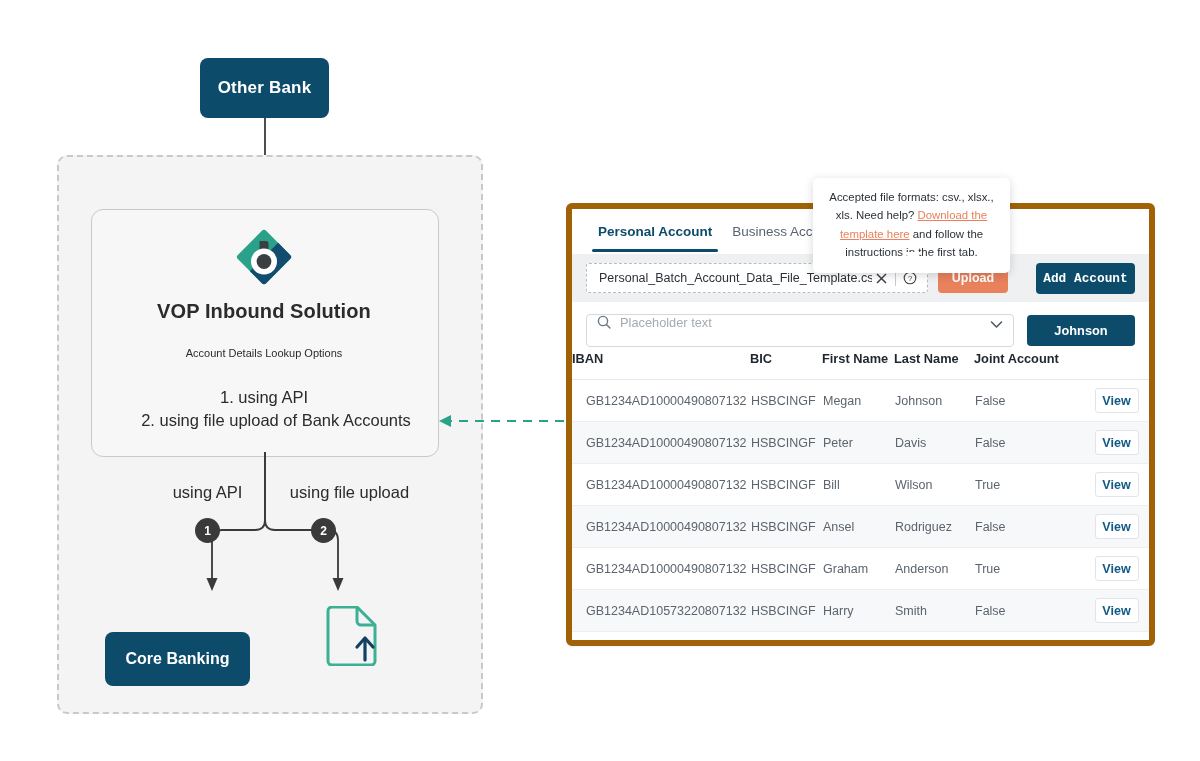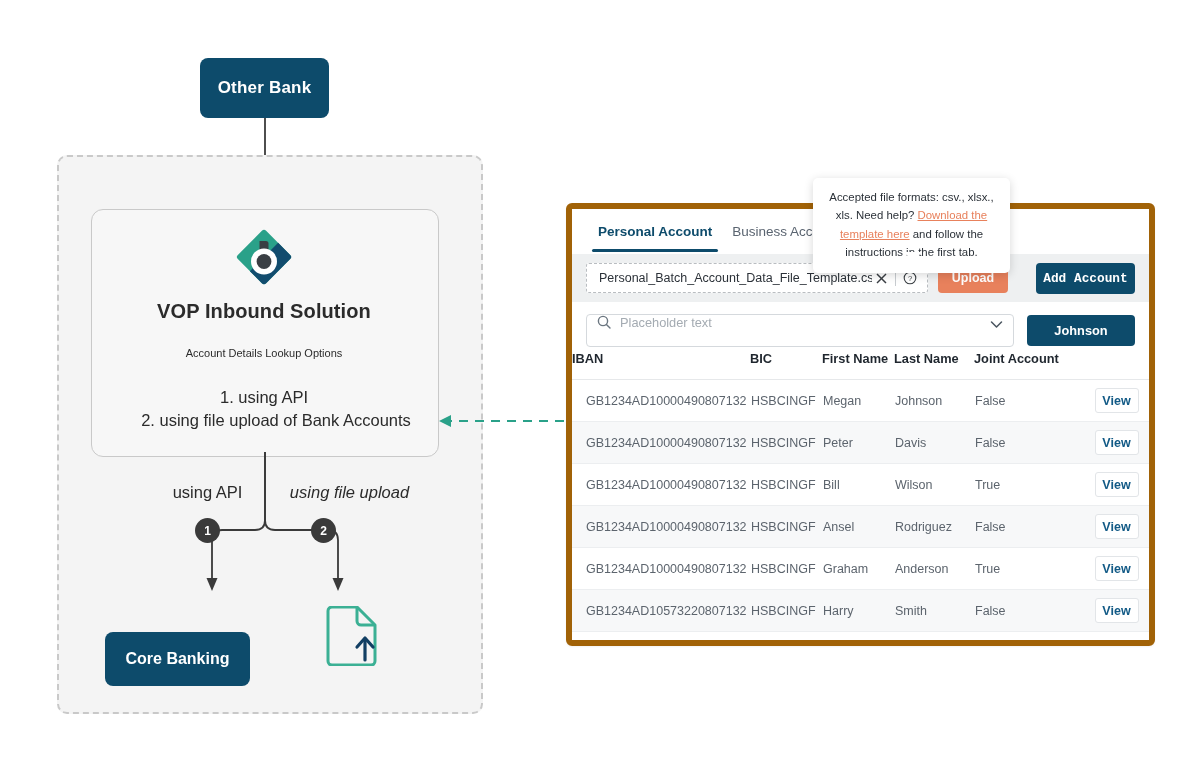--- a/index.html
+++ b/index.html
@@ -59,21 +59,21 @@
   }
   .badge-1{left:195px;top:518px;}
   .badge-2{left:311px;top:518px;}
 
   .label-api{
     position:absolute;left:155px;top:483px;width:105px;text-align:center;
     font-size:16.5px;color:#2b2b2b;
   }
   .label-upload{
     position:absolute;left:272px;top:483px;width:155px;text-align:center;
-    font-size:16.5px;color:#2b2b2b;font-style:italic;
+    font-size:16.5px;color:#2b2b2b;
   }
 
   .core-banking{
     position:absolute;left:105px;top:609px;width:145px;height:54px;
     background:#0d4b6b;border-radius:8px;
     display:flex;align-items:center;justify-content:center;
     color:#fff;font-size:16px;font-weight:600;margin-top:23px;
   }
   .file-icon{position:absolute;left:324px;top:606px;width:55px;height:60px;}
 

